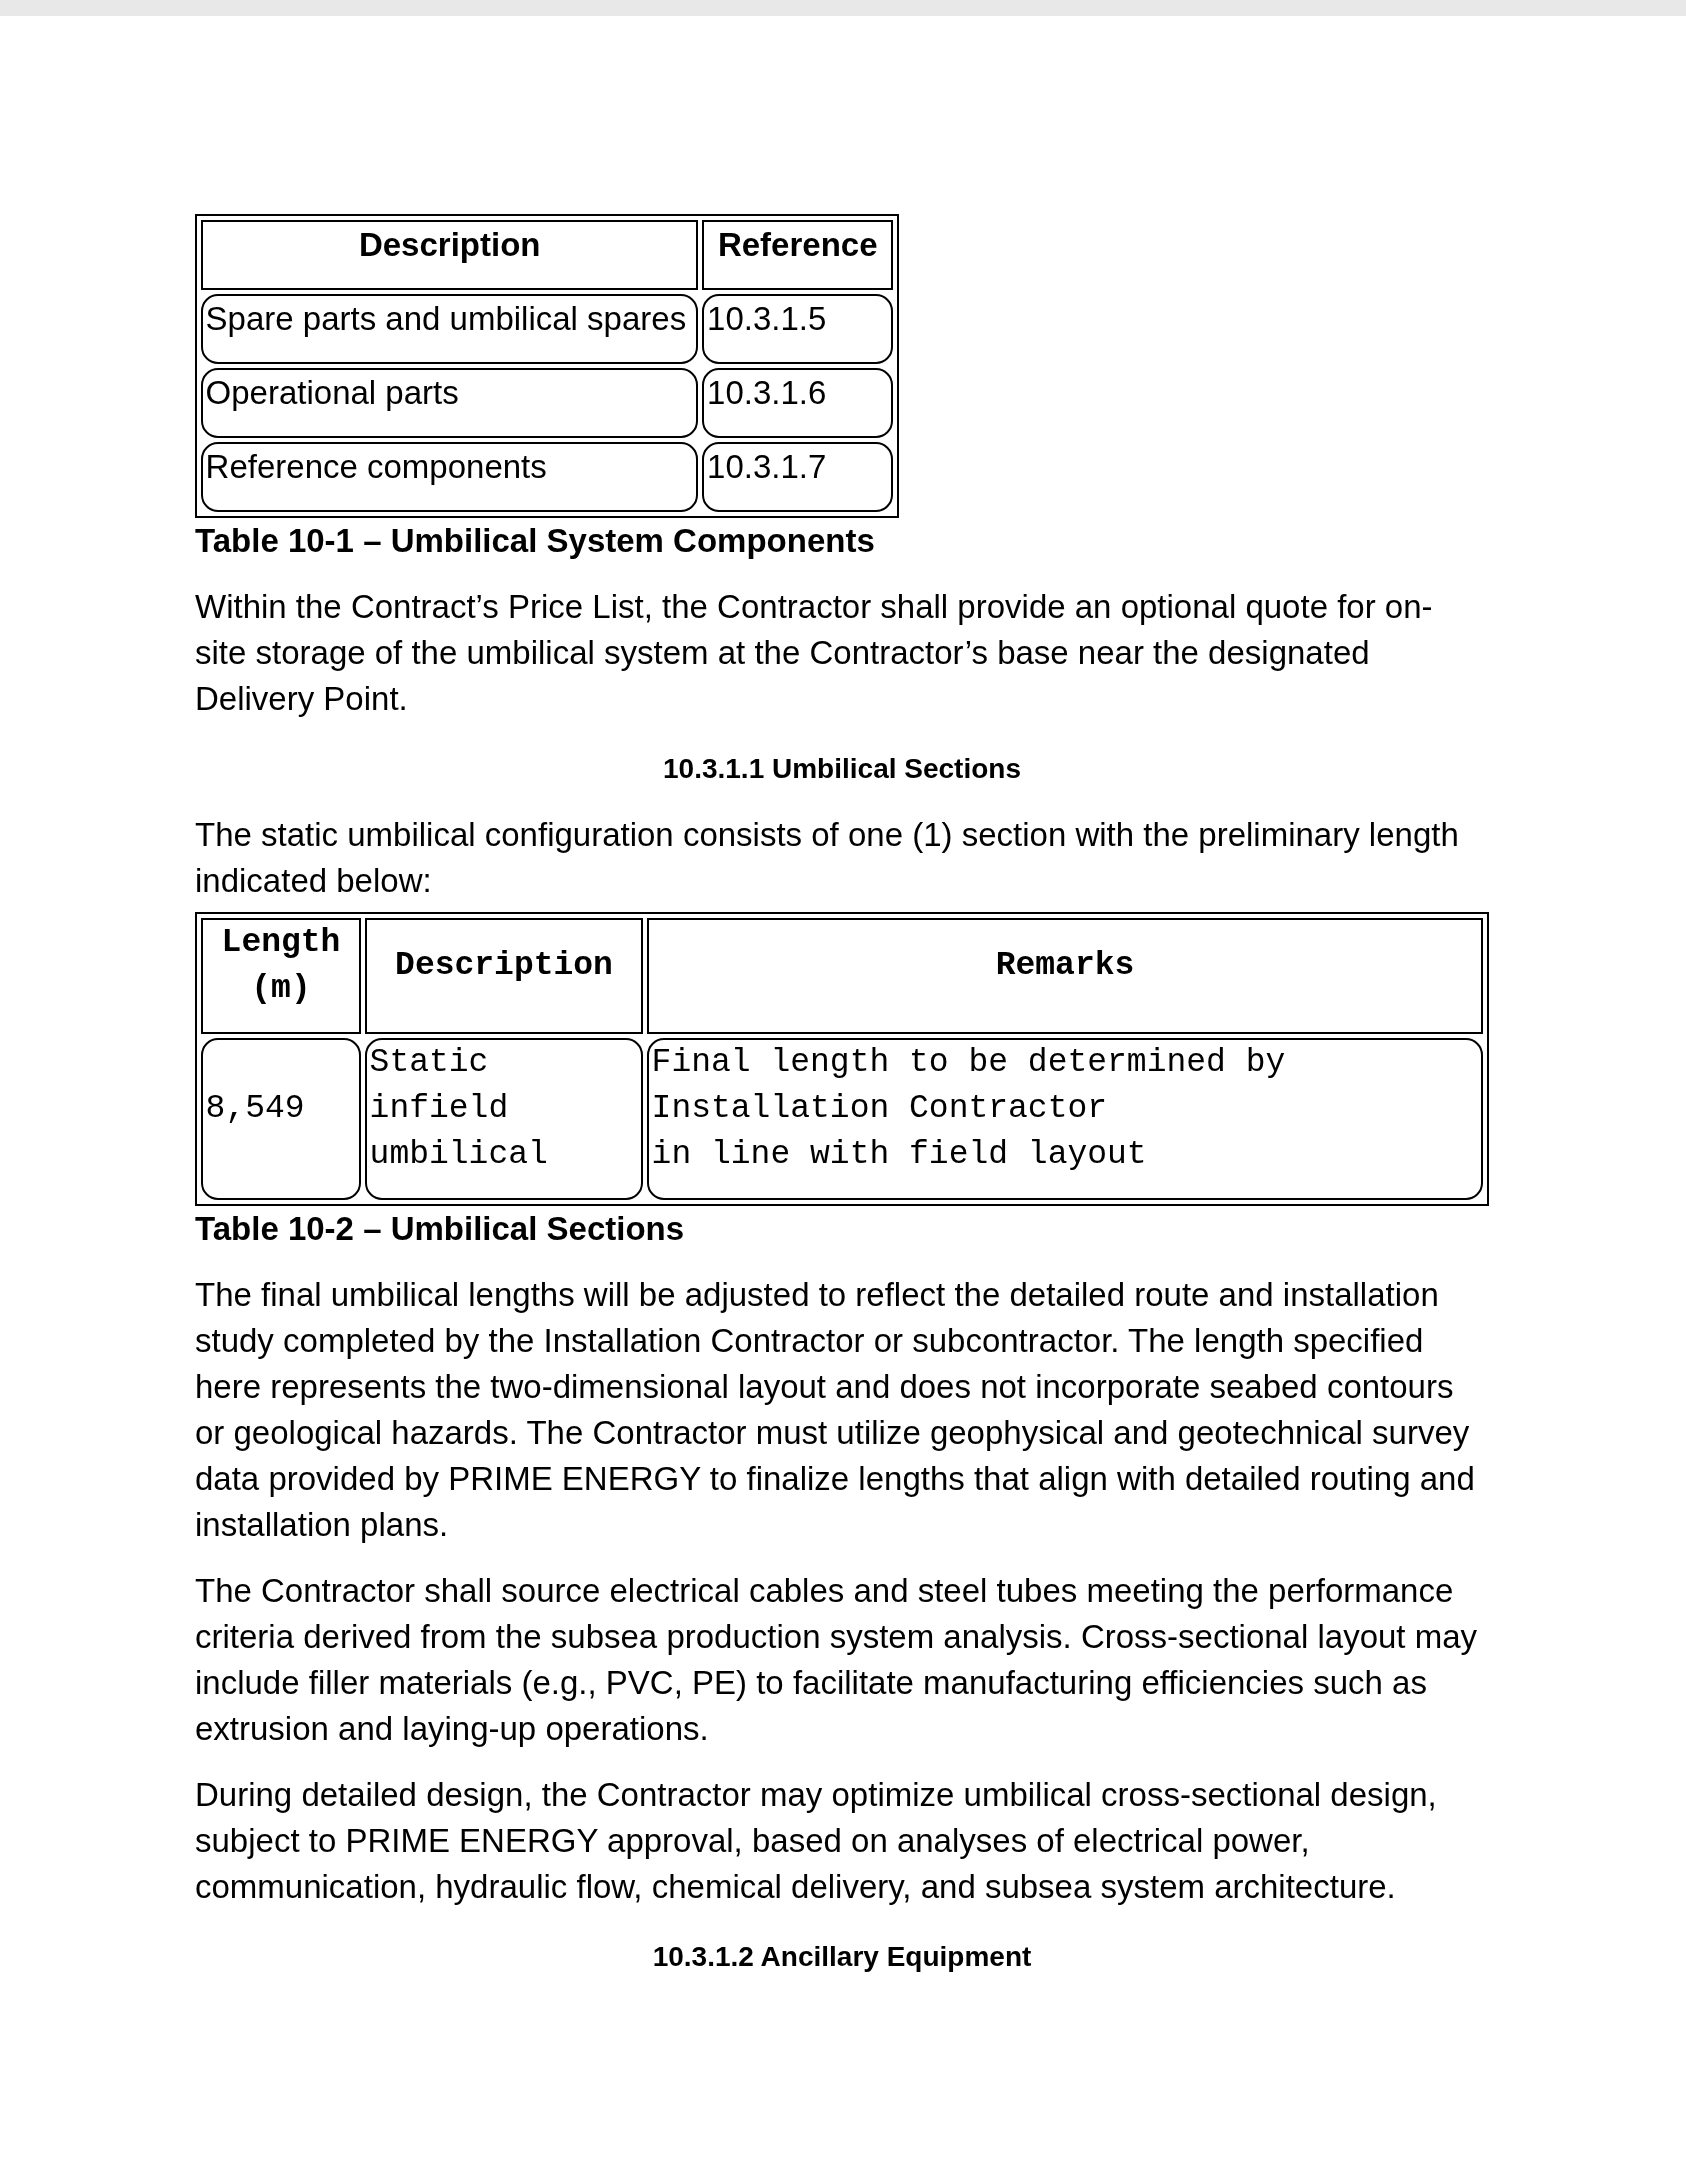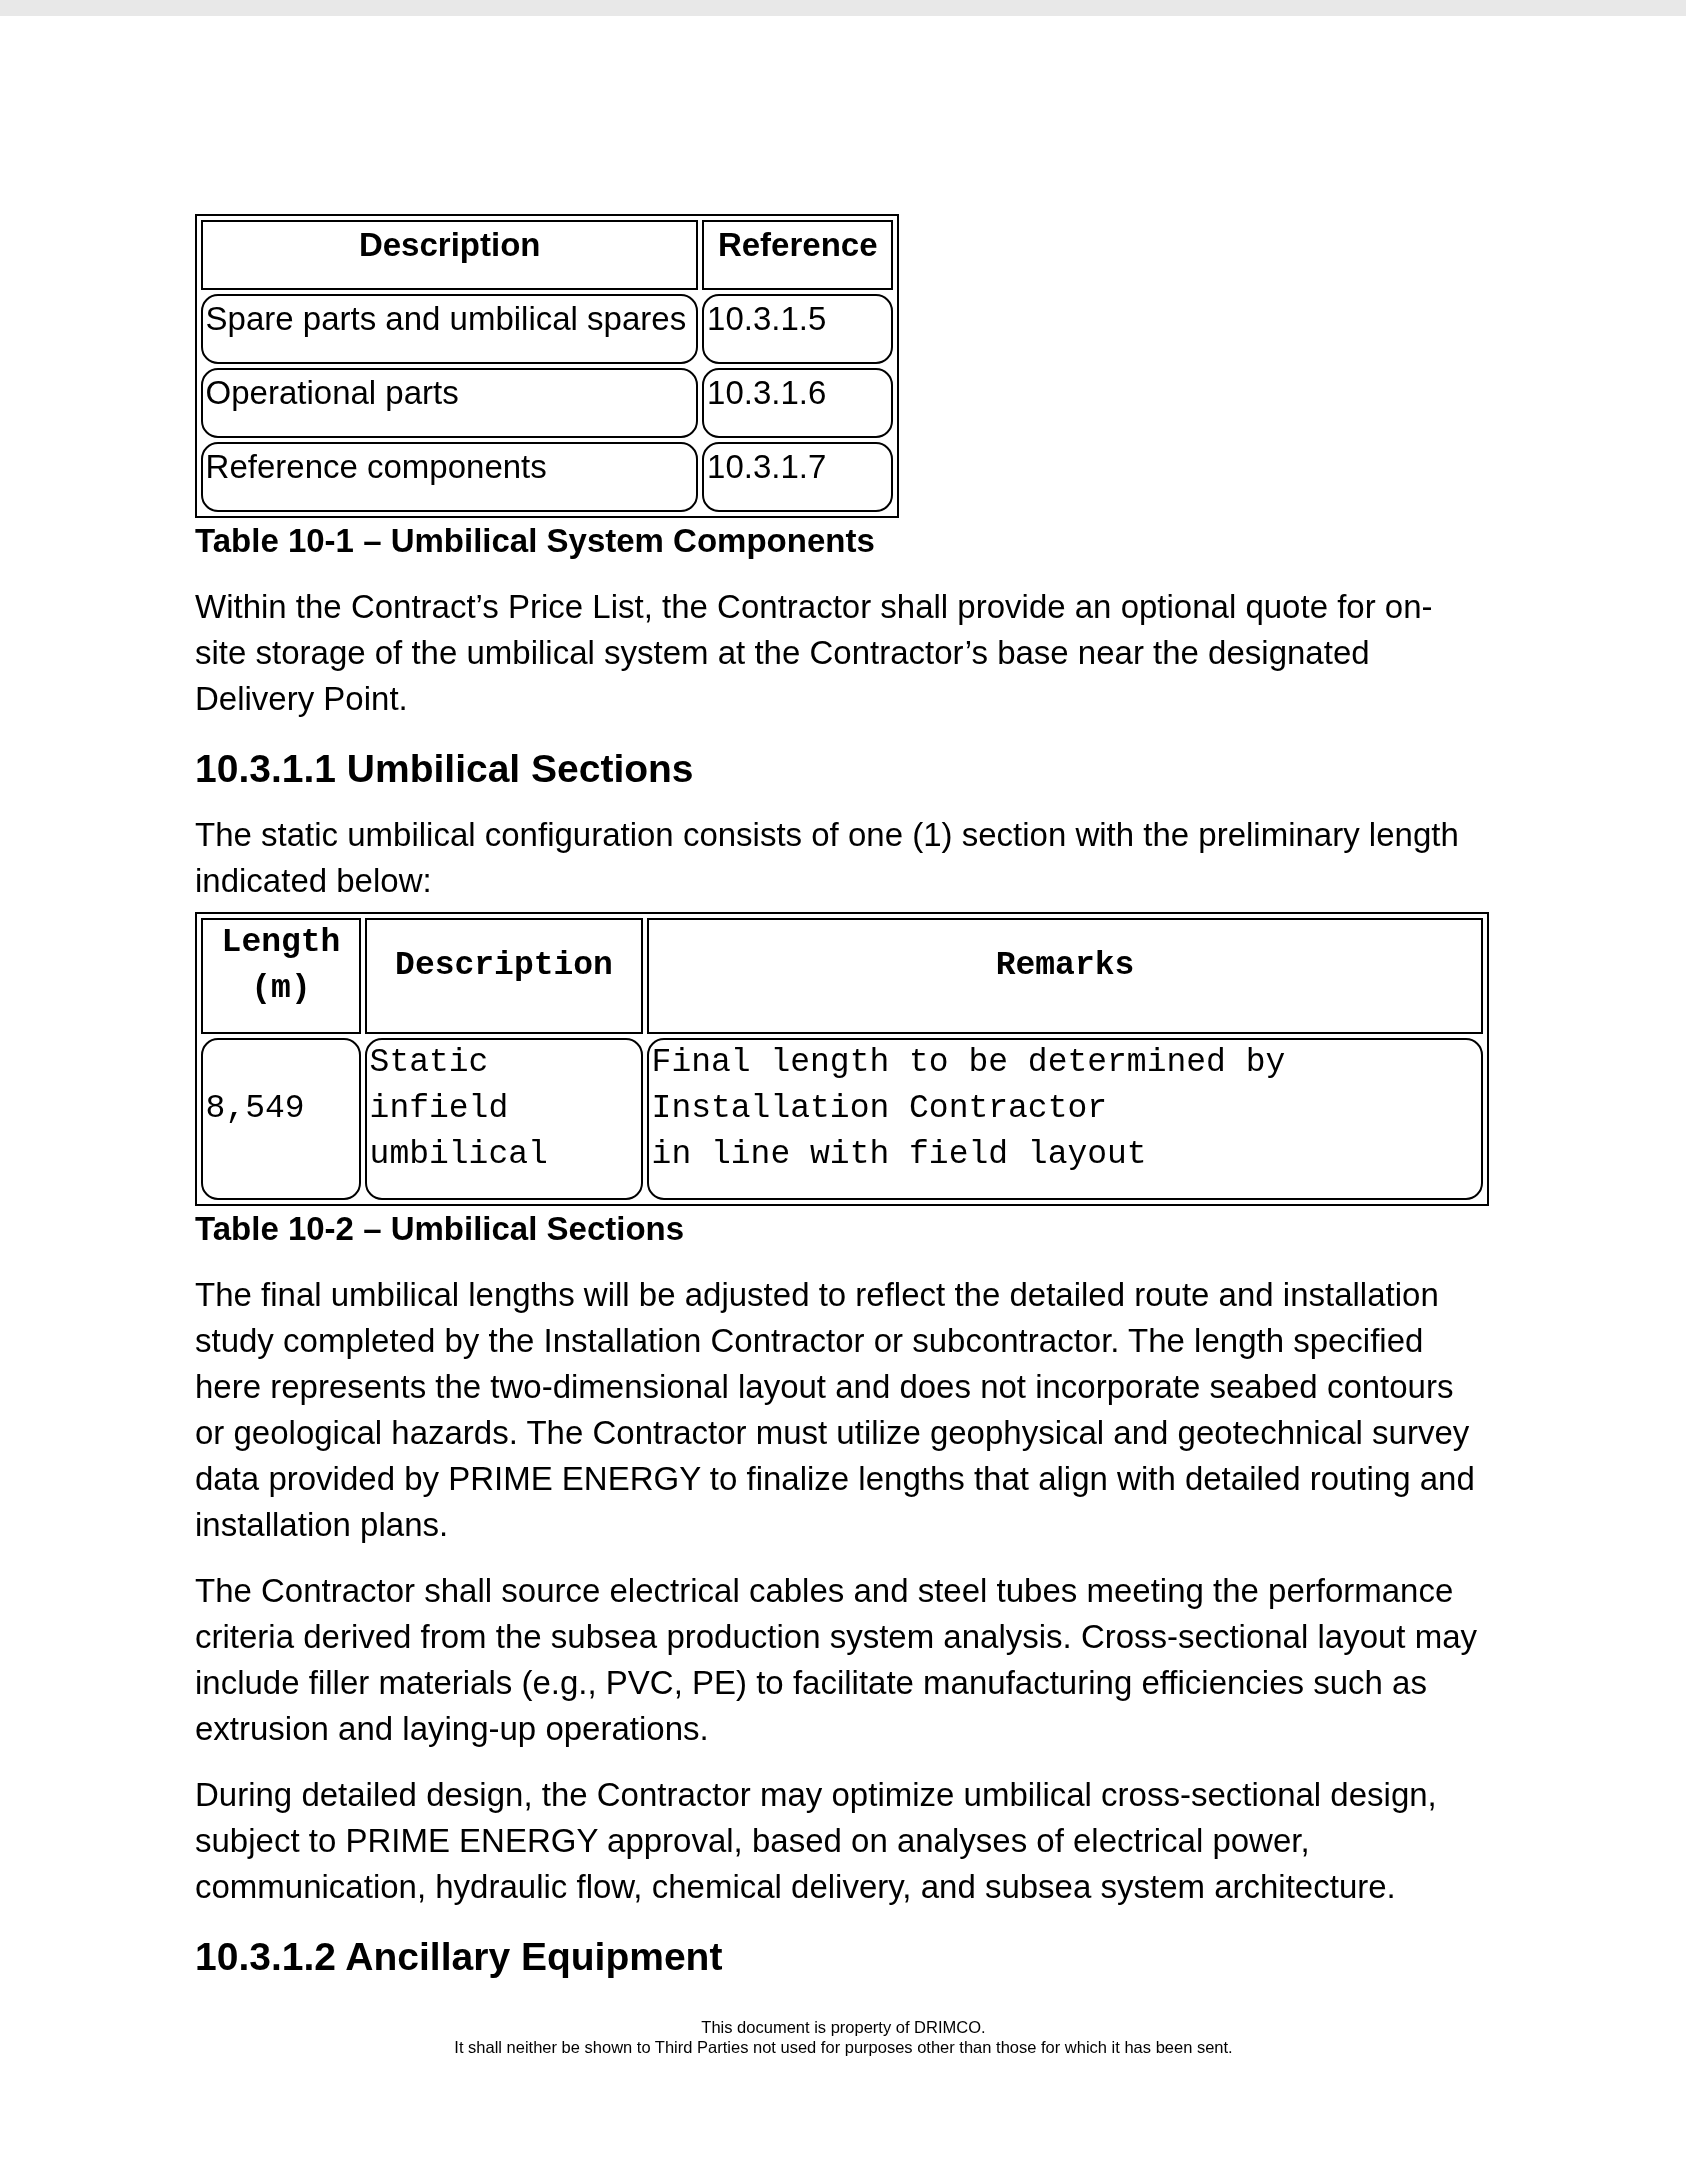--- a/index.html
+++ b/index.html
@@ -46,24 +46,25 @@
   p.body {
     margin: 0 0 20px 0;
     white-space: pre-line;
   }
   p.tight { margin-bottom: 8px; }
   p.caption {
     font-weight: bold;
     margin: 0 0 20px 0;
   }
   h2.doc-heading {
-    font-size: 39px;
+    font-size: 28px;
     line-height: 46px;
     font-weight: bold;
     margin: 24px 0 20px 0;
+    text-align: center;
   }
 
   
   .footer {
     position: absolute;
     left: 0;
     right: 0;
     top: 2001px;
     text-align: center;
     font-size: 16.5px;
@@ -173,19 +174,15 @@
 criteria derived from the subsea production system analysis. Cross-sectional layout may
 include filler materials (e.g., PVC, PE) to facilitate manufacturing efficiencies such as
 extrusion and laying-up operations.</p>
 
   <p class="body">During detailed design, the Contractor may optimize umbilical cross-sectional design,
 subject to PRIME ENERGY approval, based on analyses of electrical power,
 communication, hydraulic flow, chemical delivery, and subsea system architecture.</p>
 
   <h2 class="doc-heading">10.3.1.2 Ancillary Equipment</h2>
 
-  <div class="footer">
-    <div>This document is property of DRIMCO.</div>
-    <div>It shall neither be shown to Third Parties not used for purposes other than those for which it has been sent.</div>
-  </div>
 
 </div>
 
 
 </body></html>

